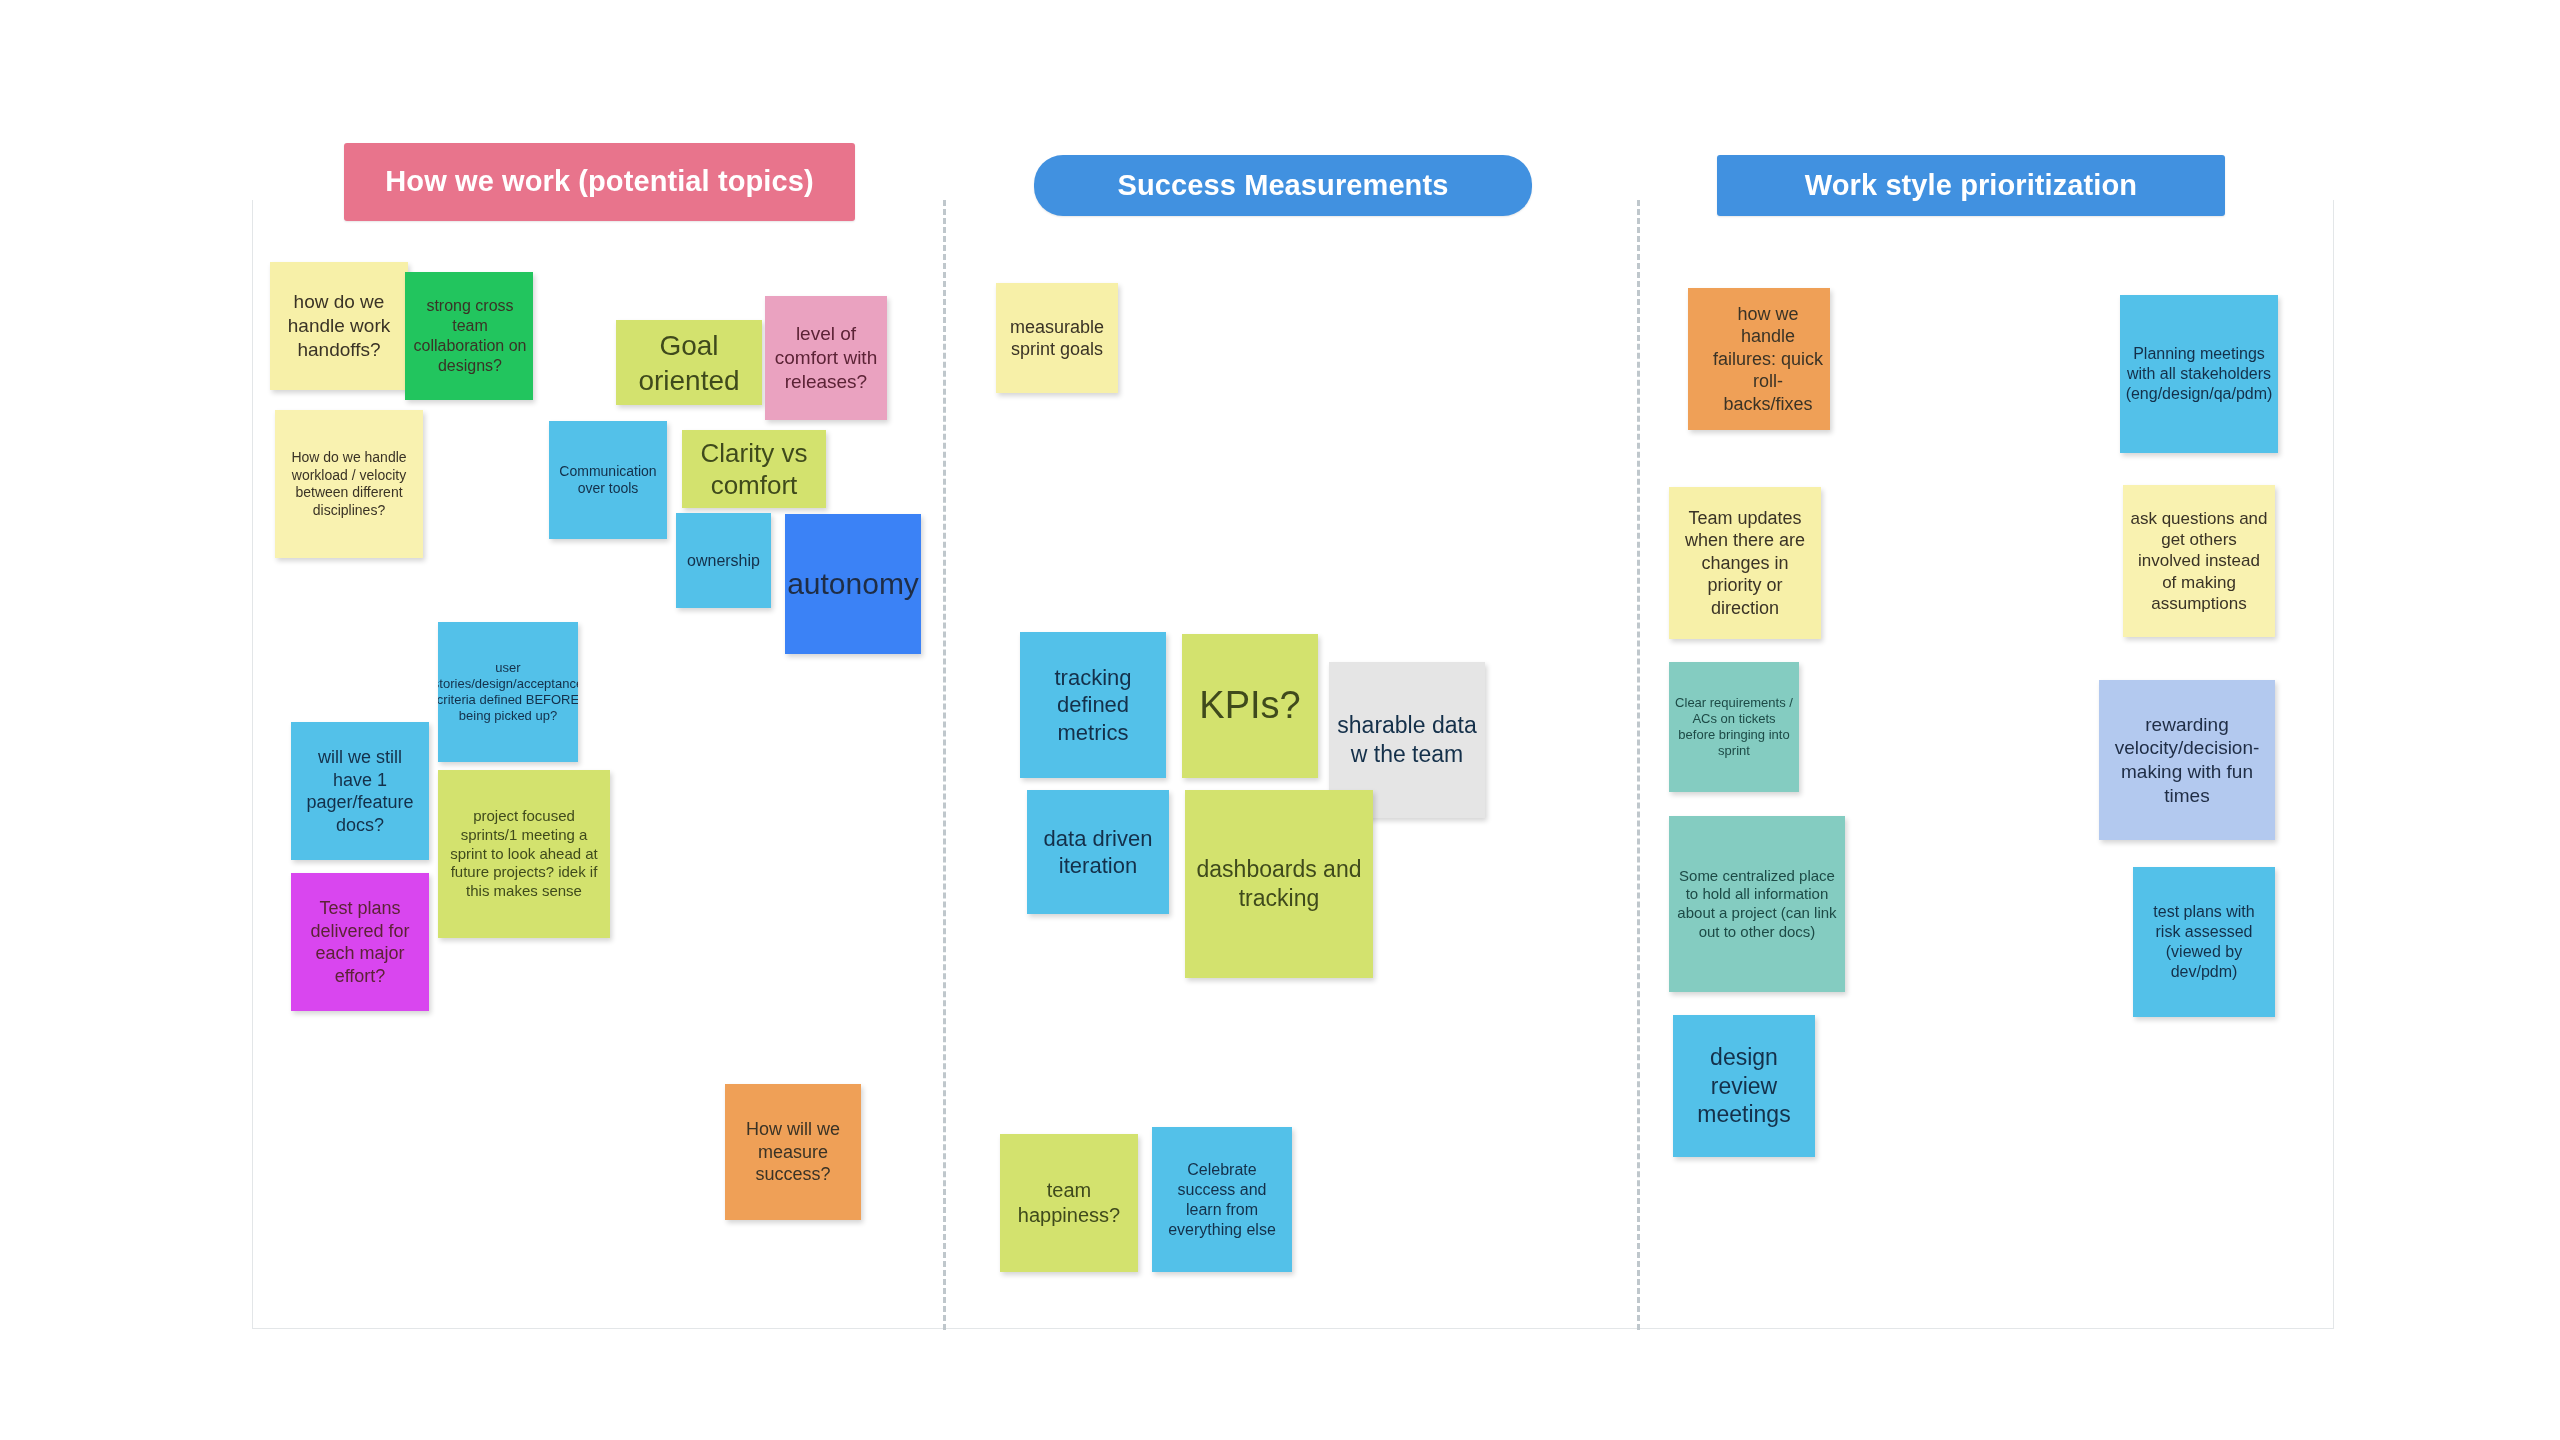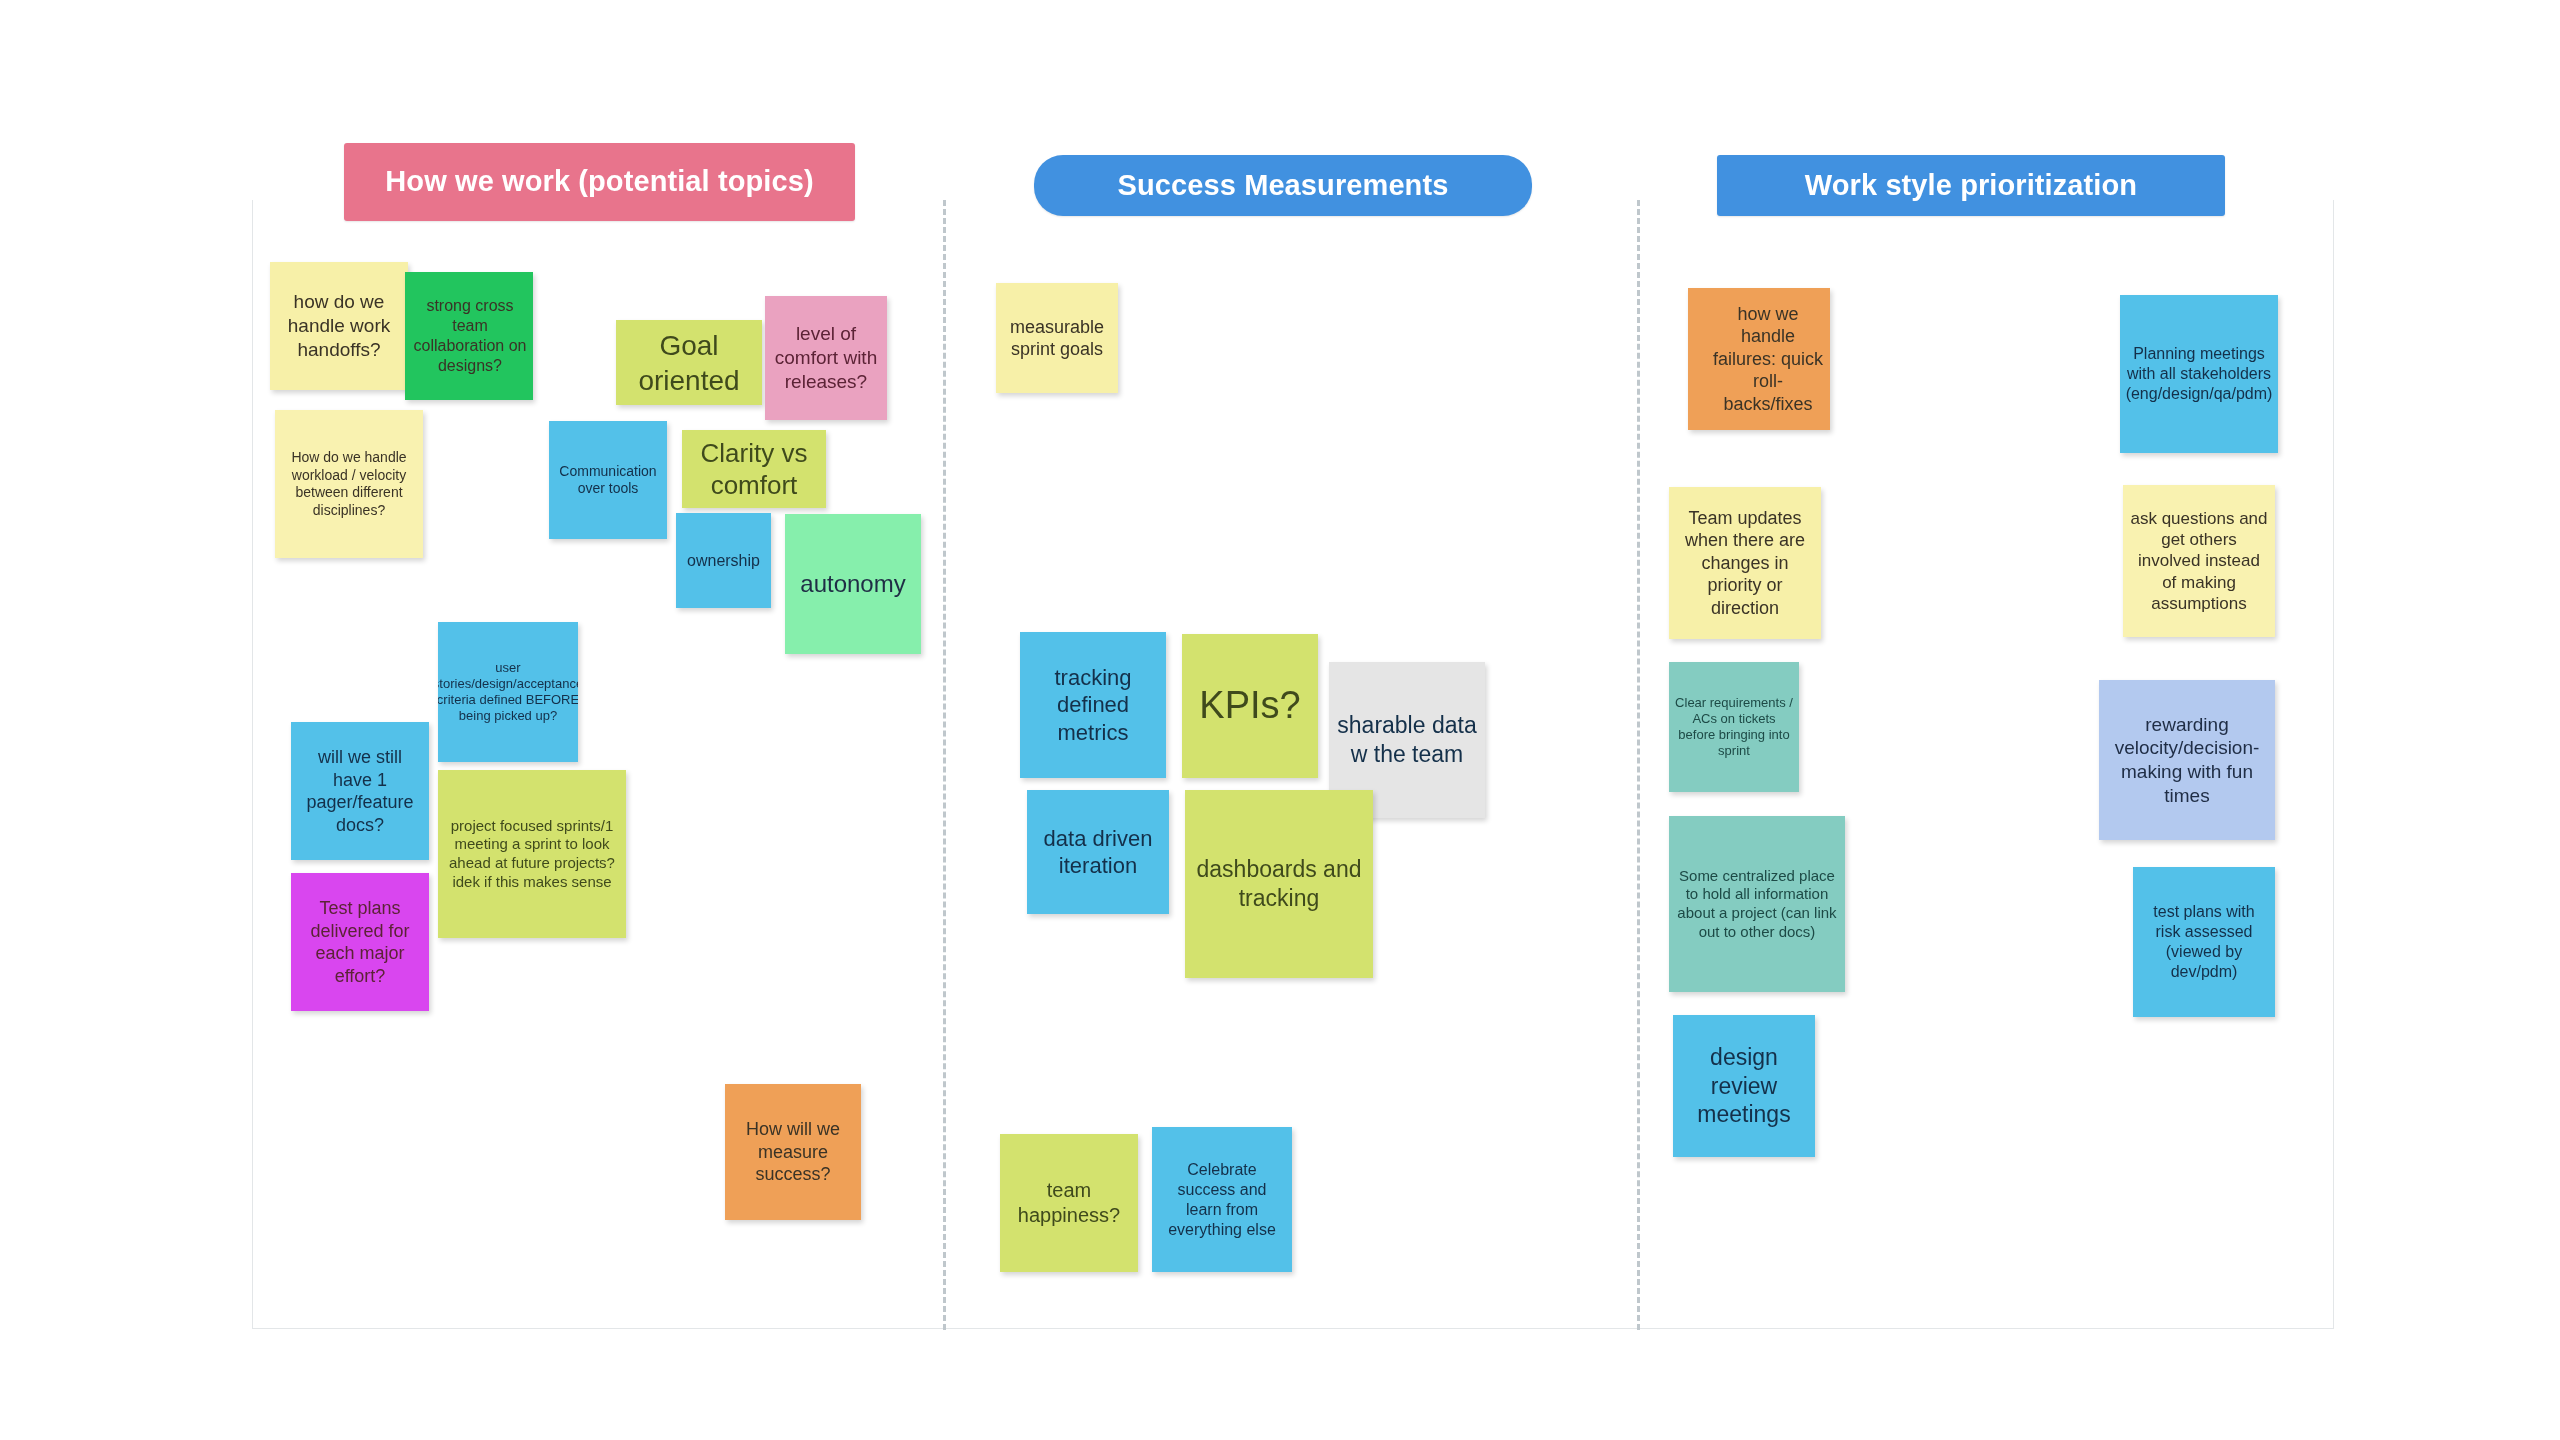--- a/index.html
+++ b/index.html
@@ -93,24 +93,24 @@
     </div>
   <div id="notes-layer">
       <div class="note" style="left: 270px; top: 262px; width: 138px; height: 128px; background: rgb(247, 240, 168); font-size: 19px;">how do we handle work handoffs?</div>
       <div class="note" style="left: 405px; top: 272px; width: 128px; height: 128px; background: #22c55e; font-size: 16px; padding-left: 8px;">strong cross team collaboration on designs?</div>
       <div class="note" style="left: 275px; top: 410px; width: 148px; height: 148px; background: rgb(249, 242, 176); font-size: 14px;">How do we handle workload / velocity between different disciplines?</div>
       <div class="note green-text" style="left: 616px; top: 320px; width: 146px; height: 85px; background: rgb(211, 226, 110); font-size: 28px;">Goal oriented</div>
       <div class="note pink-text" style="left: 765px; top: 296px; width: 122px; height: 124px; background: rgb(234, 162, 192); font-size: 19px;">level of comfort with releases?</div>
       <div class="note blue-text" style="left: 549px; top: 421px; width: 118px; height: 118px; background: rgb(83, 193, 233); font-size: 14px;">Communication over tools</div>
       <div class="note green-text" style="left: 682px; top: 430px; width: 144px; height: 78px; background: rgb(211, 226, 110); font-size: 26px;">Clarity vs comfort</div>
       <div class="note blue-text" style="left: 676px; top: 513px; width: 95px; height: 95px; background: rgb(83, 193, 233); font-size: 16px;">ownership</div>
-      <div class="note periwinkle-text" style="left: 785px; top: 514px; width: 136px; height: 140px; background: #86efac; font-size: 24px;">autonomy</div>
+      <div class="note periwinkle-text" style="left: 785px; top: 514px; width: 136px; height: 140px; background: #3b82f6; font-size: 30px;">autonomy</div>
       <div class="note blue-text" style="left: 438px; top: 622px; width: 140px; height: 140px; background: rgb(83, 193, 233); font-size: 13px;">user stories/design/acceptance criteria defined BEFORE being picked up?</div>
       <div class="note blue-text" style="left: 291px; top: 722px; width: 138px; height: 138px; background: rgb(83, 193, 233); font-size: 18px;">will we still have 1 pager/feature docs?</div>
-      <div class="note green-text" style="left: 438px; top: 770px; width: 188px; height: 168px; background: rgb(211, 226, 110); font-size: 15px; text-align: center;">project focused sprints/1 meeting a sprint to look ahead at future projects? idek if this makes sense</div>
+      <div class="note green-text" style="left: 438px; top: 770px; width: 172px; height: 168px; background: rgb(211, 226, 110); font-size: 15px; text-align: center;">project focused sprints/1 meeting a sprint to look ahead at future projects? idek if this makes sense</div>
       <div class="note pink-text" style="left: 291px; top: 873px; width: 138px; height: 138px; background: #d946ef; font-size: 18px;">Test plans delivered for each major effort?</div>
       <div class="note" style="left: 725px; top: 1084px; width: 136px; height: 136px; background: rgb(239, 160, 87); font-size: 18px;">How will we measure success?</div>
       <div class="note" style="left: 996px; top: 283px; width: 122px; height: 110px; background: rgb(247, 240, 168); font-size: 18px;">measurable sprint goals</div>
       <div class="note blue-text" style="left: 1020px; top: 632px; width: 146px; height: 146px; background: rgb(83, 193, 233); font-size: 22px;">tracking defined metrics</div>
       <div class="note green-text" style="left: 1182px; top: 634px; width: 136px; height: 144px; background: rgb(211, 226, 110); font-size: 38px;">KPIs?</div>
       <div class="note blue-text" style="left: 1329px; top: 662px; width: 156px; height: 156px; background: #e5e5e5; font-size: 23px;">sharable data w the team</div>
       <div class="note blue-text" style="left: 1027px; top: 790px; width: 142px; height: 124px; background: rgb(83, 193, 233); font-size: 22px;">data driven iteration</div>
       <div class="note green-text" style="left: 1185px; top: 790px; width: 188px; height: 188px; background: rgb(211, 226, 110); font-size: 23px;">dashboards and tracking</div>
       <div class="note green-text" style="left: 1000px; top: 1134px; width: 138px; height: 138px; background: rgb(211, 226, 110); font-size: 20px;">team happiness?</div>
       <div class="note blue-text" style="left: 1152px; top: 1127px; width: 140px; height: 145px; background: rgb(83, 193, 233); font-size: 16px;">Celebrate success and learn from everything else</div>

